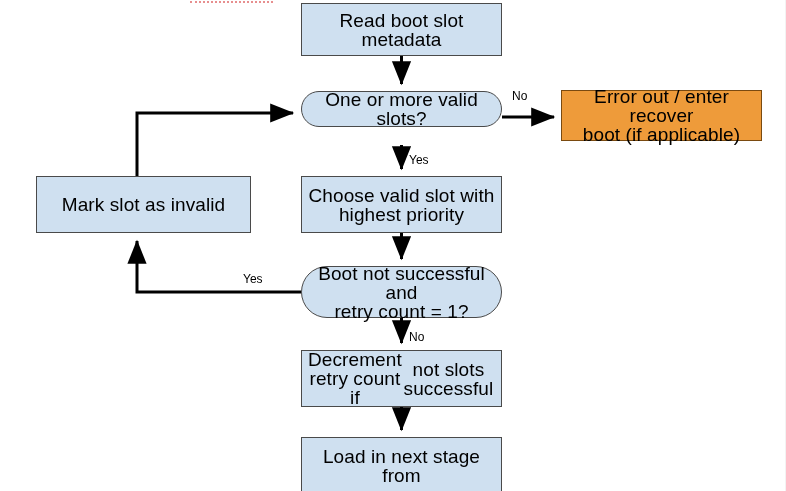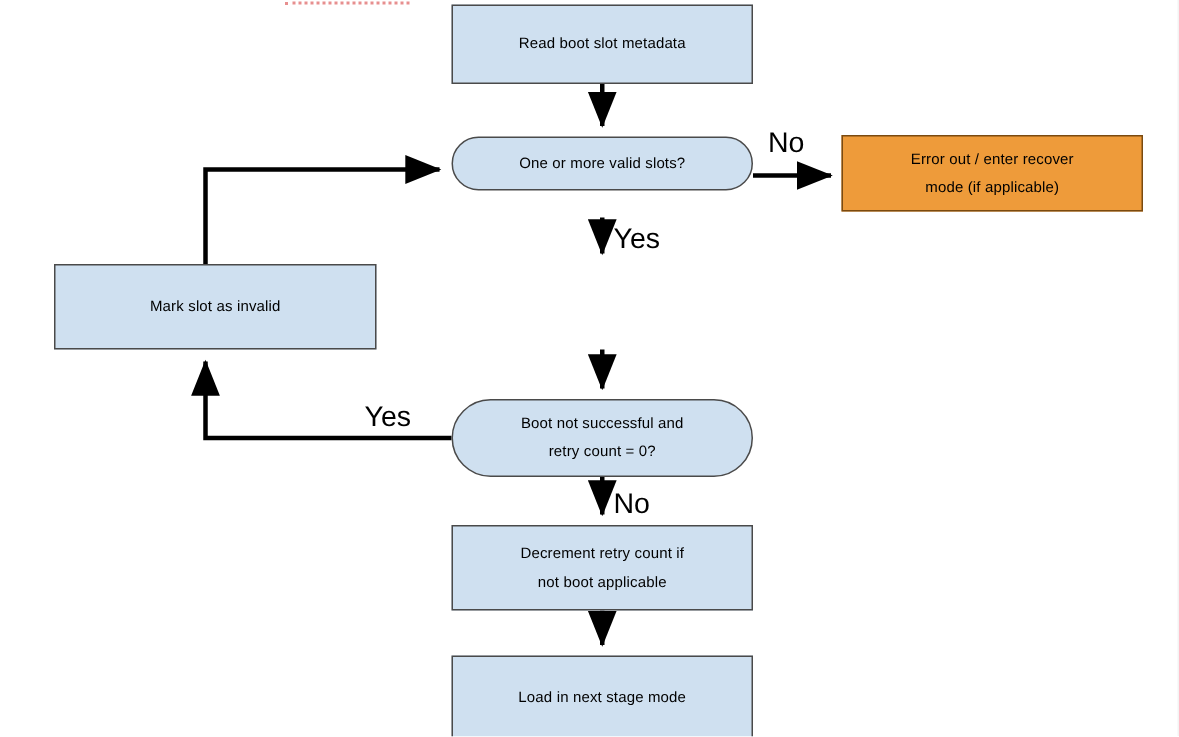--- a/index.html
+++ b/index.html
@@ -25,21 +25,21 @@
     height: 491px;
   }
   .node {
     position: absolute;
     box-sizing: border-box;
     display: flex;
     align-items: center;
     justify-content: center;
     text-align: center;
     color: #000000;
-    font-size: 10px;
+    font-size: 19px;
     line-height: 19px;
     border: 1px solid #4a4a4a;
     background: #cfe0f0;
     z-index: 3;
     padding: 0 6px;
     letter-spacing: 0.1px;
   }
   .node.process {
     border-radius: 0;
   }
@@ -49,21 +49,21 @@
   .node.error {
     background: #ee9b3a;
     border: 1px solid #7a4a10;
   }
   .node span {
     display: block;
     width: 100%;
   }
   .edge-label {
     position: absolute;
-    font-size: 19px;
+    font-size: 12px;
     line-height: 16px;
     color: #000000;
     z-index: 4;
     white-space: nowrap;
     text-align: right;
   }
   .red-dots {
     position: absolute;
     left: 190px;
     top: 1px;
@@ -135,40 +135,44 @@
   <div class="node process" style="left:301px; top:3px; width:201px; height:53px;">
     <span>Read boot slot metadata</span>
   </div>
 
   <div class="node decision" style="left:301px; top:91px; width:201px; height:36px;">
     <span>One or more valid slots?</span>
   </div>
 
   <div class="node process error" style="left:561px; top:90px; width:201px; height:51px; flex-direction:column; justify-content:center;align-items:center;">
     <span>Error out / enter recover</span>
-    <span>mode (if applicable)</span>
+    <span>boot (if applicable)</span>
   </div>
 
   <div class="node process" style="left:36px; top:176px; width:215px; height:57px;">
     <span>Mark slot as invalid</span>
   </div>
 
+  <div class="node process" style="left:301px; top:176px; width:201px; height:57px; flex-direction:column; justify-content:center;">
+    <span>Choose valid slot with</span>
+    <span>highest priority</span>
+  </div>
 
   <div class="node decision" style="left:301px; top:266px; width:201px; height:52px; flex-direction:column; justify-content:center;text-align:center;">
     <span>Boot not successful and</span>
-    <span>retry count = 0?</span>
+    <span>retry count = 1?</span>
   </div>
 
-  <div class="node process" style="left:301px; top:350px; width:201px; height:57px; flex-direction:column; justify-content:center;">
+  <div class="node process" style="left:301px; top:350px; width:201px; height:57px; flex-direction:row; justify-content:center;">
     <span>Decrement retry count if</span>
-    <span>not boot applicable</span>
+    <span>not slots successful</span>
   </div>
 
   <div class="node process" style="left:301px; top:437px; width:201px; height:57px; flex-direction:column; justify-content:center;">
-    <span>Load in next stage mode</span>
+    <span>Load in next stage from</span>
   </div>
 
   <div class="edge-label" style="left:512px; top:88px;">No</div>
 
   <div class="edge-label" style="left:409px; top:152px;">Yes</div>
 
   <div class="edge-label" style="left:243px; top:271px;">Yes</div>
 
   <div class="edge-label" style="left:409px; top:329px;">No</div>
 

